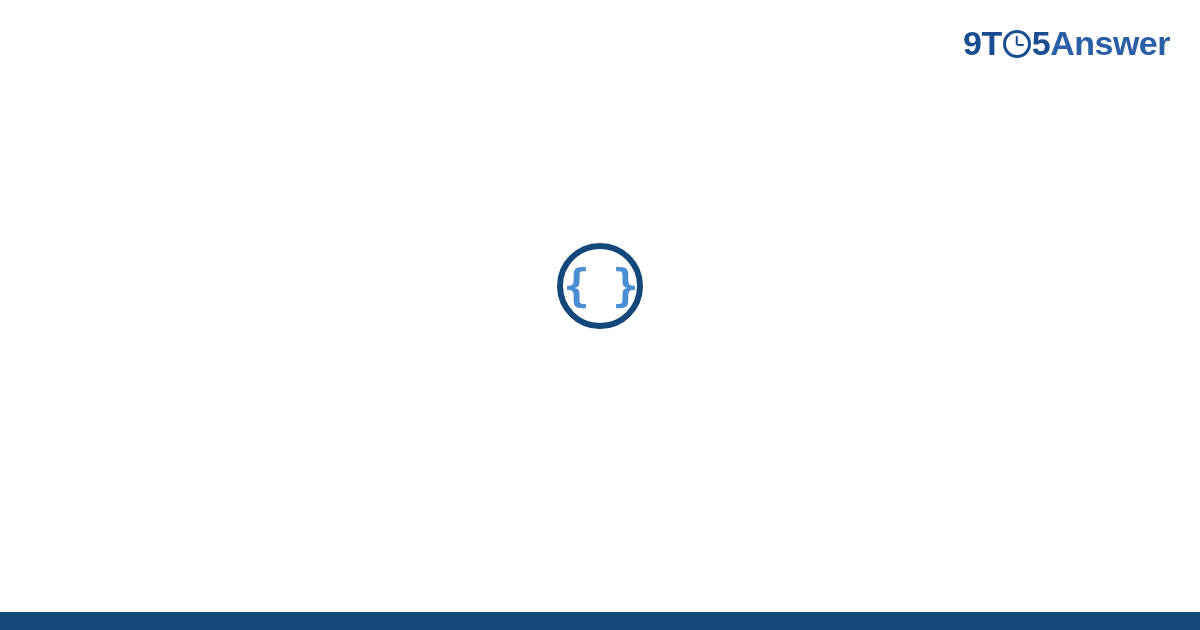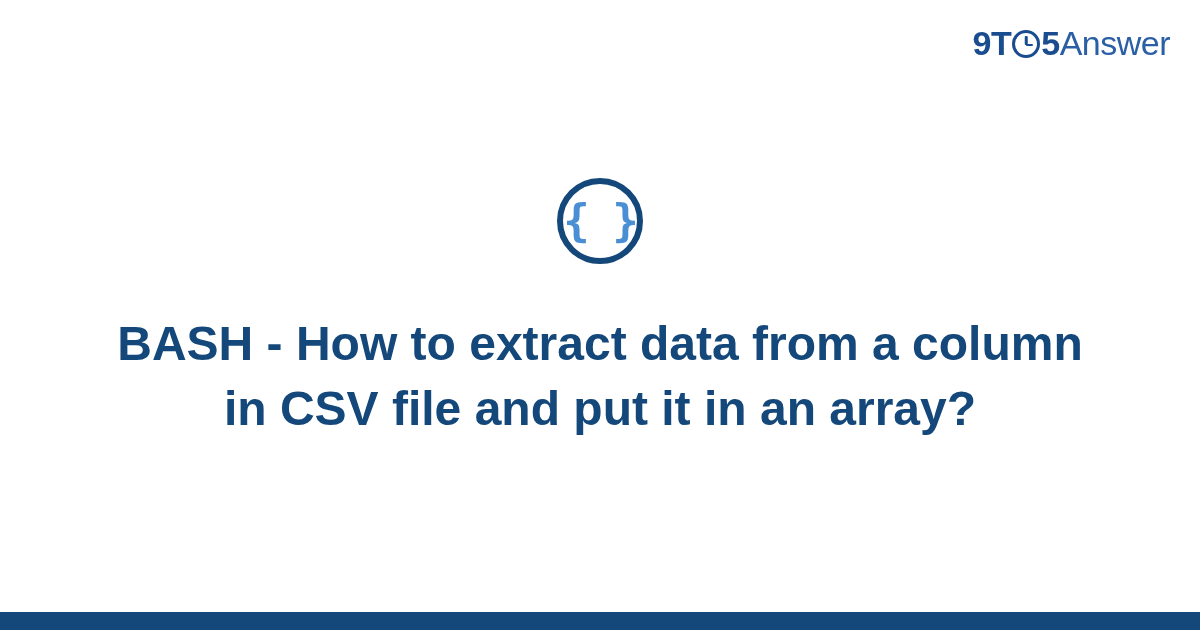--- a/index.html
+++ b/index.html
@@ -62,21 +62,21 @@
       height: 2.5px;
       background: #1a4d8f;
       top: 11px;
       left: 50%;
       border-radius: 1px;
     }
     .logo .five {
       font-weight: 600;
     }
     .logo .answer {
-      font-weight: 400;
+      font-weight: 700;
       color: #2a5fa5;
       text-align: center;
     }
     .content {
       display: flex;
       flex-direction: column;
       align-items: center;
       justify-content: center;
       height: 100%;
       padding: 0 60px;
@@ -126,16 +126,15 @@
     <span class="t">T</span>
     <span class="clock"></span>
     <span class="five">5</span>
     <span class="answer">Answer</span>
 </div>
 
 <div class="content">
   <div class="icon-wrapper">
     <span class="braces">{ }</span>
   </div>
-  <h1 class="title">BASH - How to extract data from a column in CSV file and put it in an array?</h1>
 </div>
 
 <div class="footer-bar"></div>
 
 </body></html>

